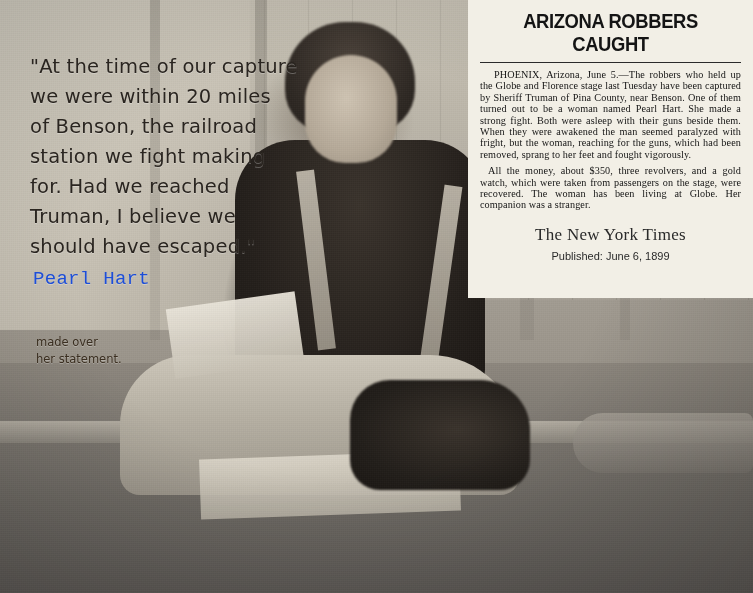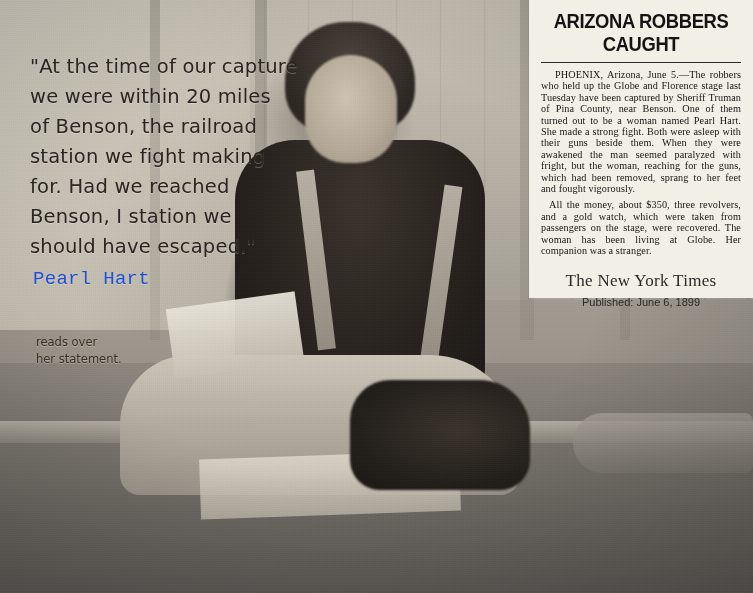--- a/index.html
+++ b/index.html
@@ -146,21 +146,21 @@
     background-image:
       repeating-linear-gradient(0deg, rgba(255,255,255,0.025) 0px, rgba(255,255,255,0.025) 1px, rgba(0,0,0,0.025) 1px, rgba(0,0,0,0.025) 2px),
       repeating-linear-gradient(90deg, rgba(255,255,255,0.02) 0px, rgba(255,255,255,0.02) 1px, rgba(0,0,0,0.02) 1px, rgba(0,0,0,0.02) 2px);
     opacity: .55;
   }
 
   
   .clipping {
     position: absolute;
     right: 0; top: 0;
-    width: 224px;
+    width: 285px;
     height: 298px;
     background: #f2efe6;
     padding: 8px 12px 10px 12px;
     box-sizing: border-box;
     color: #141414;
   }
   .clip-headline {
     font-family: "Liberation Sans", sans-serif;
     font-weight: bold;
     font-size: 20px;
@@ -263,28 +263,28 @@
     <div class="vignette"></div>
     <div class="grain"></div>
   </div>
 
   <div class="quote">
     <span class="quote-line">"At the time of our capture</span>
     <span class="quote-line">we were within 20 miles</span>
     <span class="quote-line">of Benson, the railroad</span>
     <span class="quote-line">station we fight making</span>
     <span class="quote-line">for. Had we reached</span>
-    <span class="quote-line">Benson, I station we</span>
+    <span class="quote-line">Truman, I believe we</span>
     <span class="quote-line">should have escaped."</span>
   </div>
 
   <div class="signature">Pearl Hart</div>
 
   <div class="caption">
-    <span class="caption-line">reads over</span>
+    <span class="caption-line">made over</span>
     <span class="caption-line">her statement.</span>
   </div>
 
   <div class="clipping">
     <div class="clip-headline">ARIZONA ROBBERS CAUGHT</div>
     <div class="clip-rule"></div>
     <div class="clip-body">
       <p>PHOENIX, Arizona, June 5.—The robbers who held up the Globe and Florence stage last Tuesday have been captured by Sheriff Truman of Pina County, near Benson. One of them turned out to be a woman named Pearl Hart. She made a strong fight. Both were asleep with their guns beside them. When they were awakened the man seemed paralyzed with fright, but the woman, reaching for the guns, which had been removed, sprang to her feet and fought vigorously.</p>
       <p>All the money, about $350, three revolvers, and a gold watch, which were taken from passengers on the stage, were recovered. The woman has been living at Globe. Her companion was a stranger.</p>
     </div>

